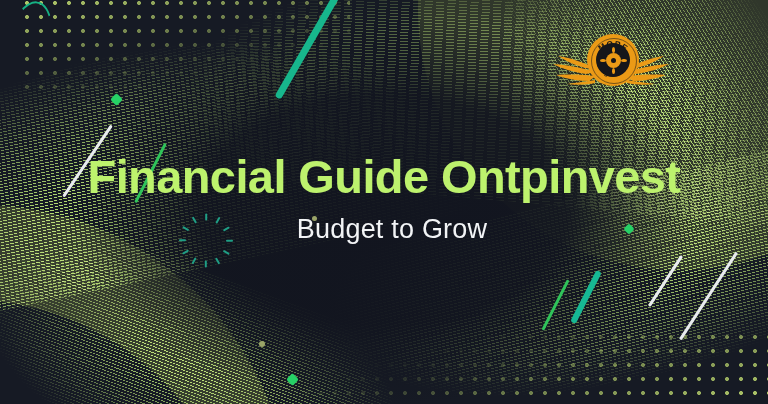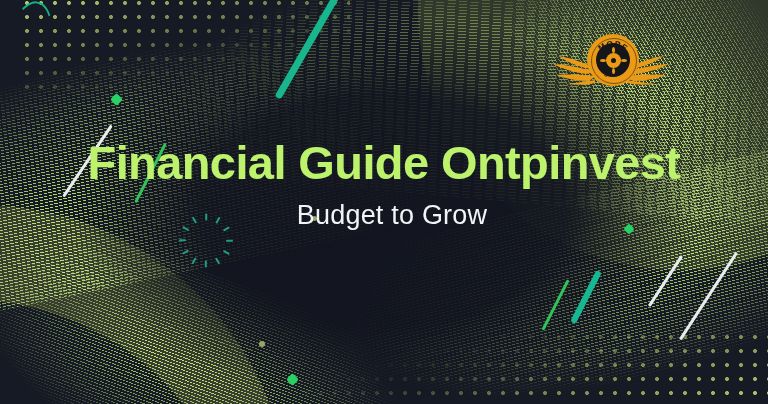--- a/index.html
+++ b/index.html
@@ -229,21 +229,21 @@
     font-family:"Liberation Sans",sans-serif;
     font-weight:bold;
     font-size:8.2px;
     letter-spacing:.7px;
     fill:#15161a;
   }
   .curve-text .lower{font-size:7.4px;letter-spacing:.5px;}
 
   
   #headline{
-    position:absolute;left:0;right:0;top:139px;
+    position:absolute;left:0;right:0;top:153px;
     text-align:center;
   }
   #title{
     margin:0;
     font-family:"Liberation Sans",sans-serif;
     font-weight:bold;
     font-size:47px;
     line-height:1.04;
     letter-spacing:-0.6px;
     color:#bdf26d;

